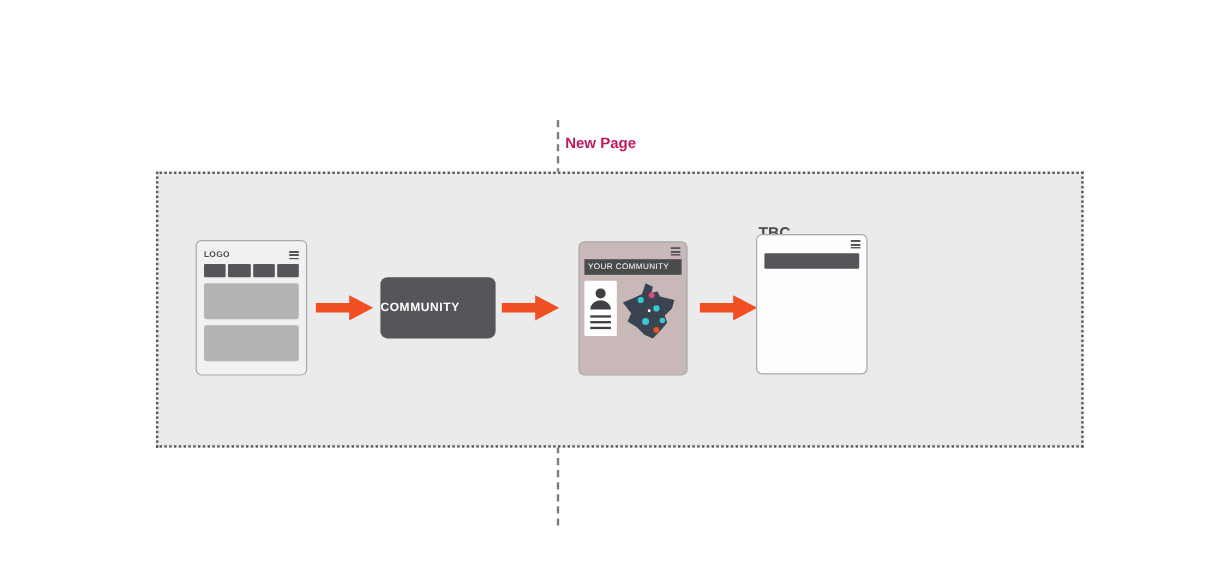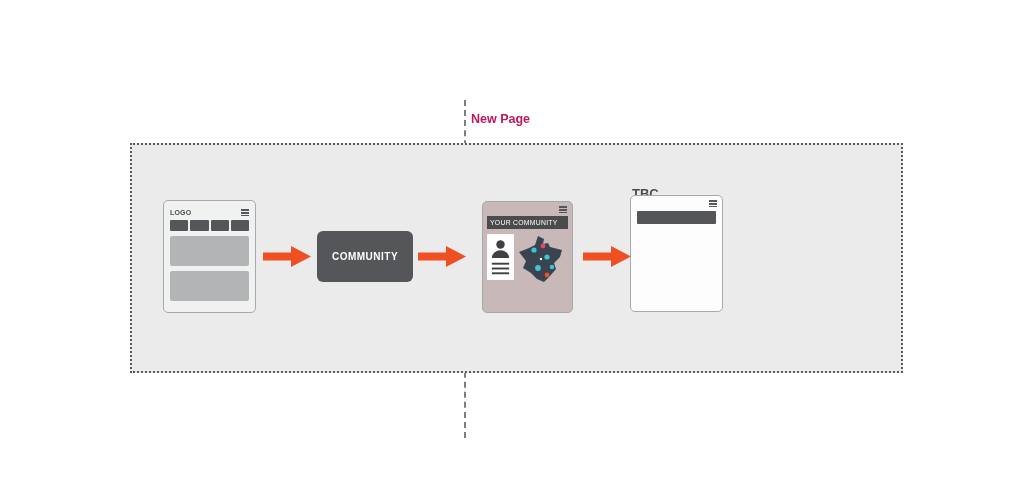--- a/index.html
+++ b/index.html
@@ -54,21 +54,21 @@
   .arrow{position:absolute;width:49px;height:25px;}
   .arrow polygon{fill:var(--arrow,#F04E23);}
   .arrow-1{left:263px;top:244px;}
   .arrow-2{left:418px;top:244px;}
   .arrow-3{left:583px;top:244px;}
 
   
   .community-btn{
     position:absolute;left:317px;top:231px;width:96px;height:51px;
     background:var(--dark,#54565A);border-radius:6px;
-    display:flex;align-items:center;justify-content:center;
+    display:flex;align-items:center;justify-content:flex-start;
   }
   .community-btn span{color:#ffffff;font-size:10px;font-weight:bold;letter-spacing:.5px;}
 
   
   .community-card{
     left:482px;top:201px;width:91px;height:112px;
     background:var(--community-card-bg,#C9B8B8);
   }
   .community-card .menu-icon{position:absolute;right:5px;top:4px;}
   .cc-title{

